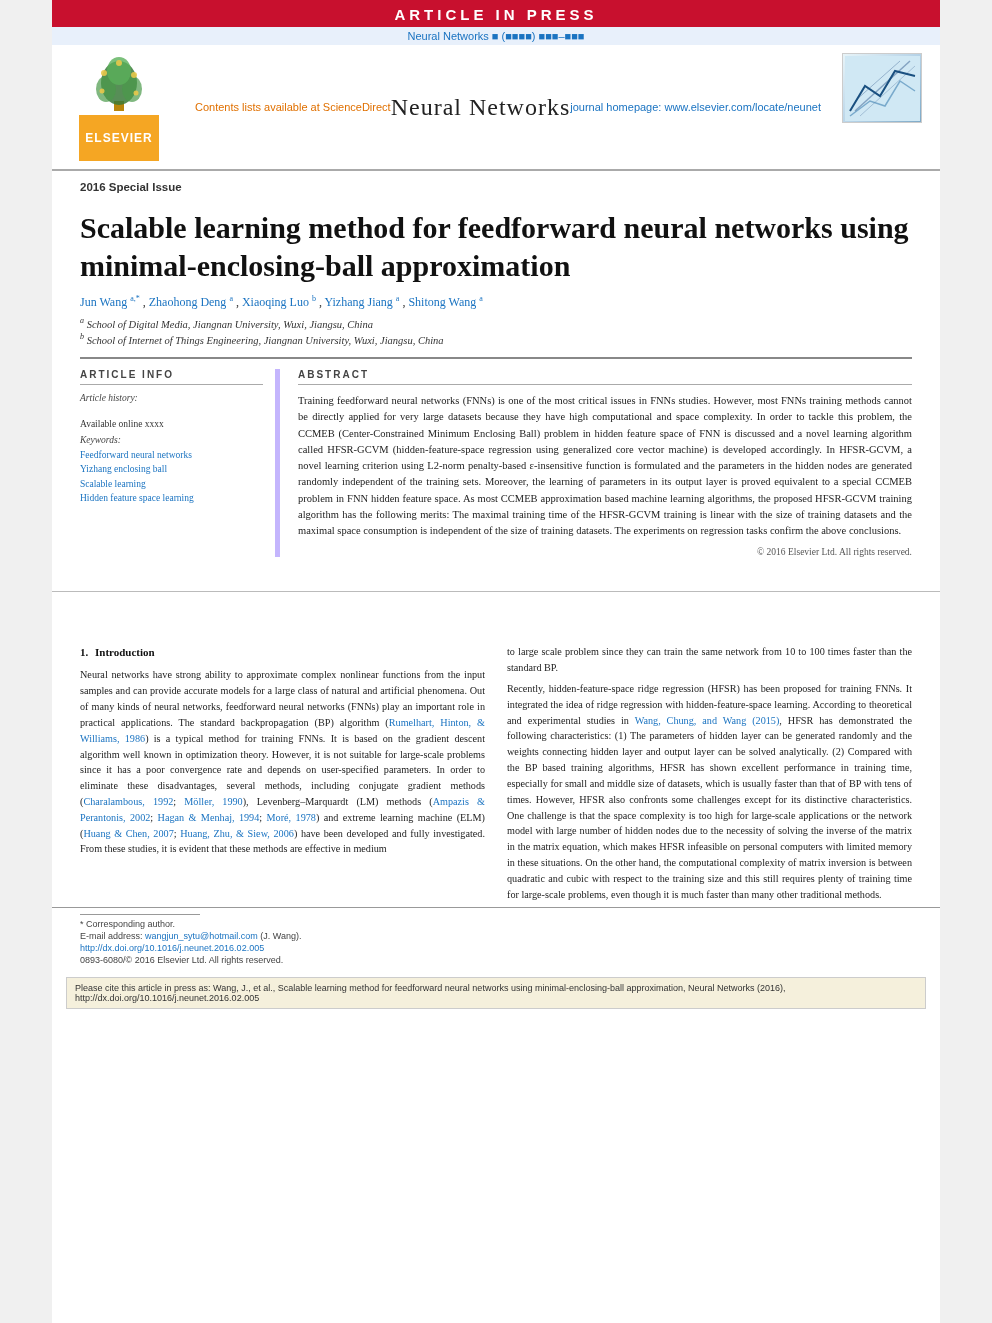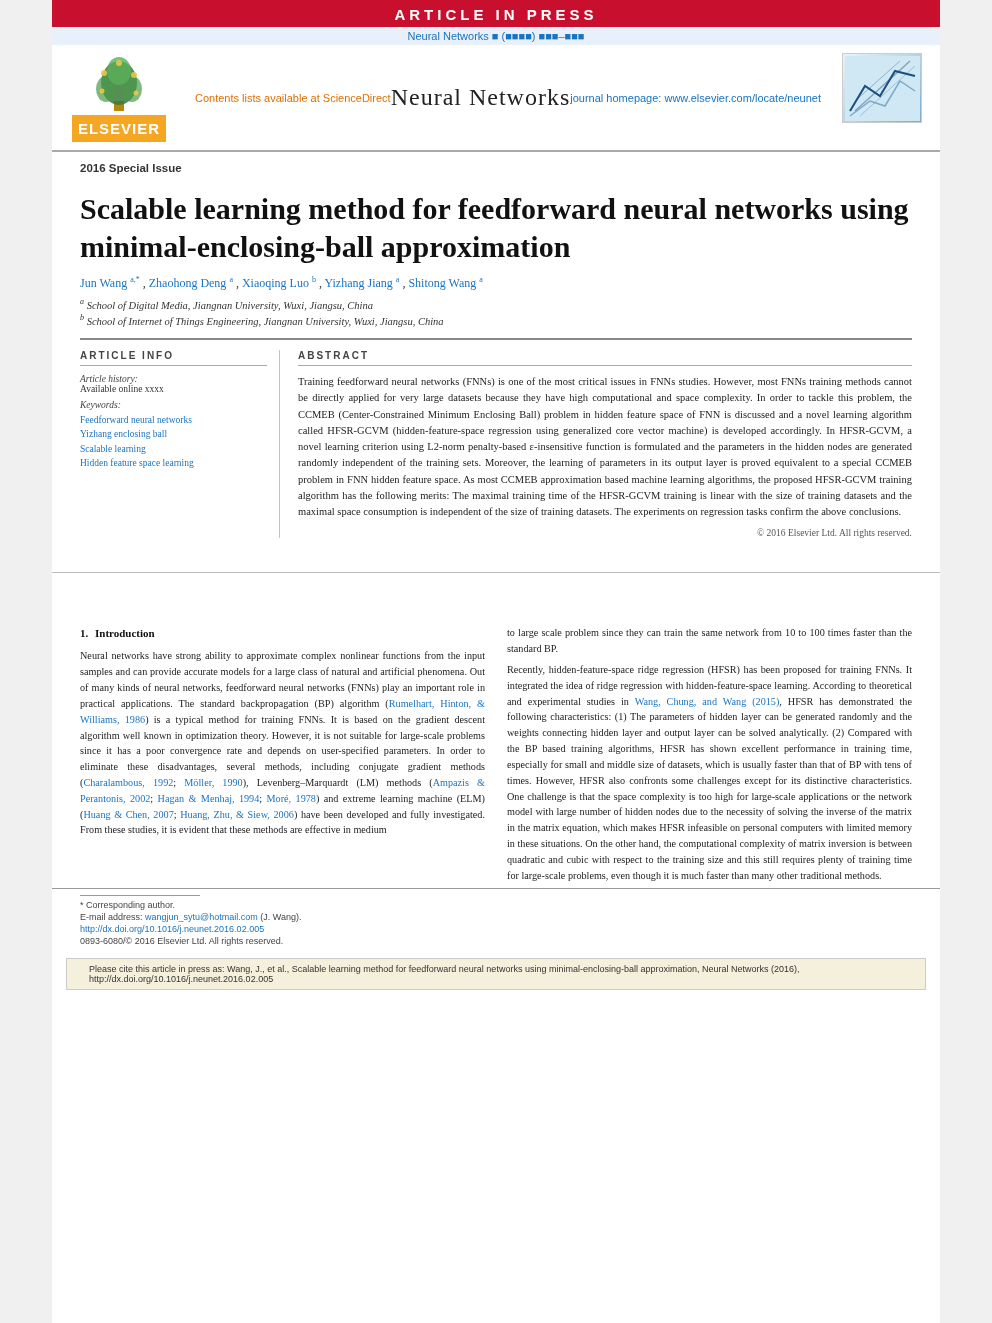--- a/index.html
+++ b/index.html
@@ -53,23 +53,23 @@
       justify-content: center;
       min-width: 110px;
     }
     .elsevier-tree {
       width: 70px;
       height: 60px;
     }
     .elsevier-label {
       background: #f5a623;
       color: white;
-      font-size: 15px;
-      font-weight: bold;
-      padding: 5px 6px;
+      font-size: 12px;
+      font-weight: bold;
+      padding: 16px 6px;
       letter-spacing: 1px;
       margin-top: 2px;
       font-family: Arial, sans-serif;
     }
     .journal-center {
       flex: 1;
       display: flex;
       flex-direction: row;
       align-items: center;
       justify-content: center;
@@ -139,21 +139,21 @@
     .article-columns {
       display: flex;
       gap: 18px;
       border-top: 2px solid #888;
       padding-top: 10px;
       margin-bottom: 14px;
     }
     .article-info {
       width: 200px;
       flex-shrink: 0;
-      border-right: 1px solid #c4b5fd;
+      border-right: 5px solid #c4b5fd;
       padding-right: 12px;
     }
     .info-header {
       font-size: 10px;
       letter-spacing: 2px;
       color: #444;
       font-family: Arial, sans-serif;
       font-weight: bold;
       text-transform: uppercase;
       border-bottom: 1px solid #aaa;
@@ -164,20 +164,21 @@
       margin-bottom: 6px;
     }
     .info-label {
       font-size: 9.5px;
       font-style: italic;
       color: #444;
     }
     .info-value {
       font-size: 9.5px;
       color: #333;
+      margin-top: 16px;
     }
     .keywords-label {
       font-size: 9.5px;
       font-style: italic;
       color: #444;
       margin-bottom: 3px;
     }
     .keyword-item {
       font-size: 9.5px;
       color: #1a73c1;
@@ -248,21 +249,21 @@
       font-size: 9px;
       color: #444;
       font-family: Liberation Sans, sans-serif;
     }
     .footnote-area p { margin-bottom: 2px; }
     .doi-link { color: #1a73c1; }
     .citation-bar {
       background: #f5f0dc;
       border: 1px solid #ccc;
       margin: 6px 14px 0 14px;
-      padding: 5px 22px;
+      padding: 5px 8px;
       font-size: 9px;
       color: #333;
       font-family: Arial, sans-serif;
     }
     
     .tree-svg { display: block; }
   </style>
 </head>
 <body>
 

